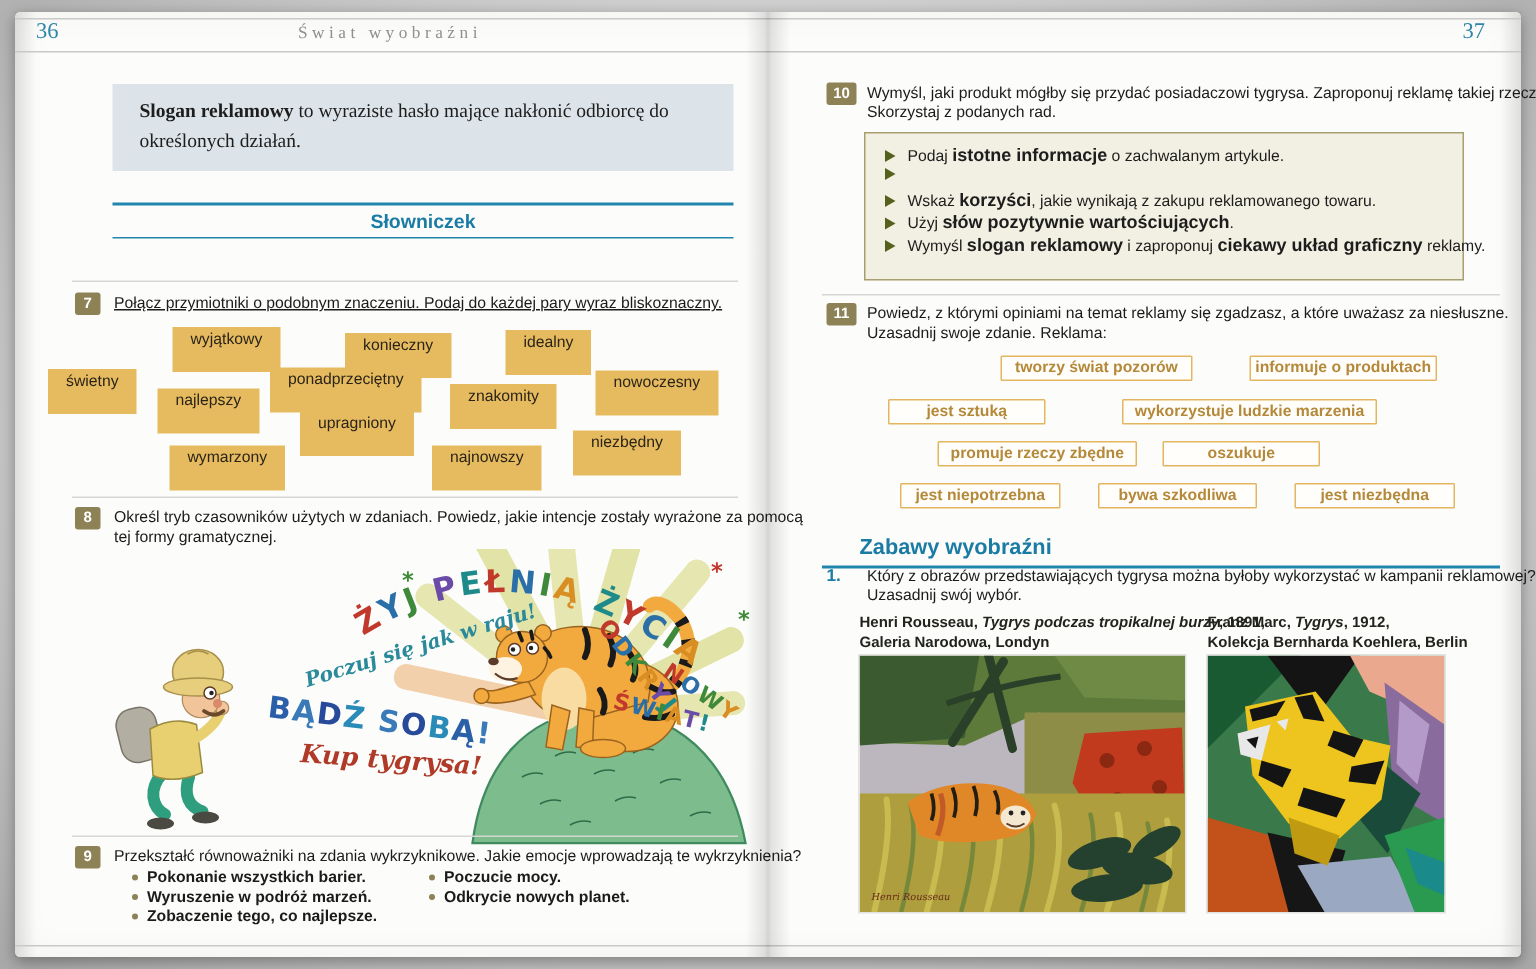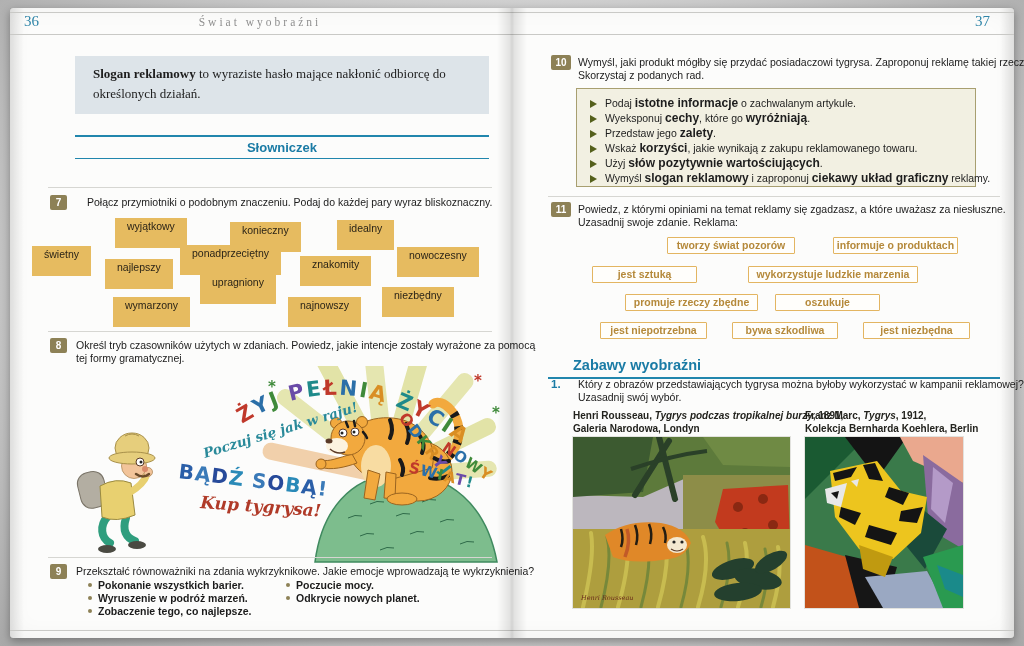--- a/index.html
+++ b/index.html
@@ -71,21 +71,21 @@
     <div class="bd"><b>Slogan reklamowy</b><span> to wyraziste hasło mające nakłonić odbiorcę do określonych działań.</span></div>
   </div>
 
   <div class="gloss">
     <div class="ti">Słowniczek</div>
   </div>
 
   <div class="hline" style="left:48px;top:187px;width:444px;background:#d6d6d2;"></div>
 
   <div class="badge" style="left:50px;top:195px;">7</div>
-  <div class="prompt" style="left:87px;top:196px;">Połącz przymiotniki o podobnym znaczeniu. Podaj do każdej pary wyraz bliskoznaczny.</div>
+  <div class="prompt" style="left:76px;top:196px;text-decoration:underline;">Połącz przymiotniki o podobnym znaczeniu. Podaj do każdej pary wyraz bliskoznaczny.</div>
   <div class="tag" style="left:115px;top:218px;">wyjątkowy</div>
   <div class="tag" style="left:230px;top:222px;">konieczny</div>
   <div class="tag" style="left:337px;top:220px;">idealny</div>
   <div class="tag" style="left:32px;top:246px;">świetny</div>
   <div class="tag" style="left:180px;top:245px;">ponadprzeciętny</div>
   <div class="tag" style="left:397px;top:247px;">nowoczesny</div>
   <div class="tag" style="left:105px;top:259px;">najlepszy</div>
   <div class="tag" style="left:300px;top:256px;">znakomity</div>
   <div class="tag" style="left:200px;top:274px;">upragniony</div>
   <div class="tag" style="left:382px;top:287px;">niezbędny</div>
@@ -229,25 +229,20 @@
   <div class="prompt" style="left:578px;top:56px;">Wymyśl, jaki produkt mógłby się przydać posiadaczowi tygrysa. Zaproponuj reklamę takiej rzeczy.</div>
   <div class="prompt" style="left:578px;top:69px;">Skorzystaj z podanych rad.</div>
 
   <div class="advice">
     <div class="tip">
         <span class="tri"></span>
         <span><span>Podaj </span><b>istotne informacje</b><span> o zachwalanym artykule.</span></span>
       </div>
     <div class="tip">
         <span class="tri"></span>
-        <span><span>Wyeksponuj </span><b>cechy</b><span>, które go </span><b>wyróżniają</b><span>.</span></span>
-      </div>
-    <div class="tip">
-        <span class="tri"></span>
-        <span><span>Przedstaw jego </span><b>zalety</b><span>.</span></span>
       </div>
     <div class="tip">
         <span class="tri"></span>
         <span><span>Wskaż </span><b>korzyści</b><span>, jakie wynikają z zakupu reklamowanego towaru.</span></span>
       </div>
     <div class="tip">
         <span class="tri"></span>
         <span><span>Użyj </span><b>słów pozytywnie wartościujących</b><span>.</span></span>
       </div>
     <div class="tip">

